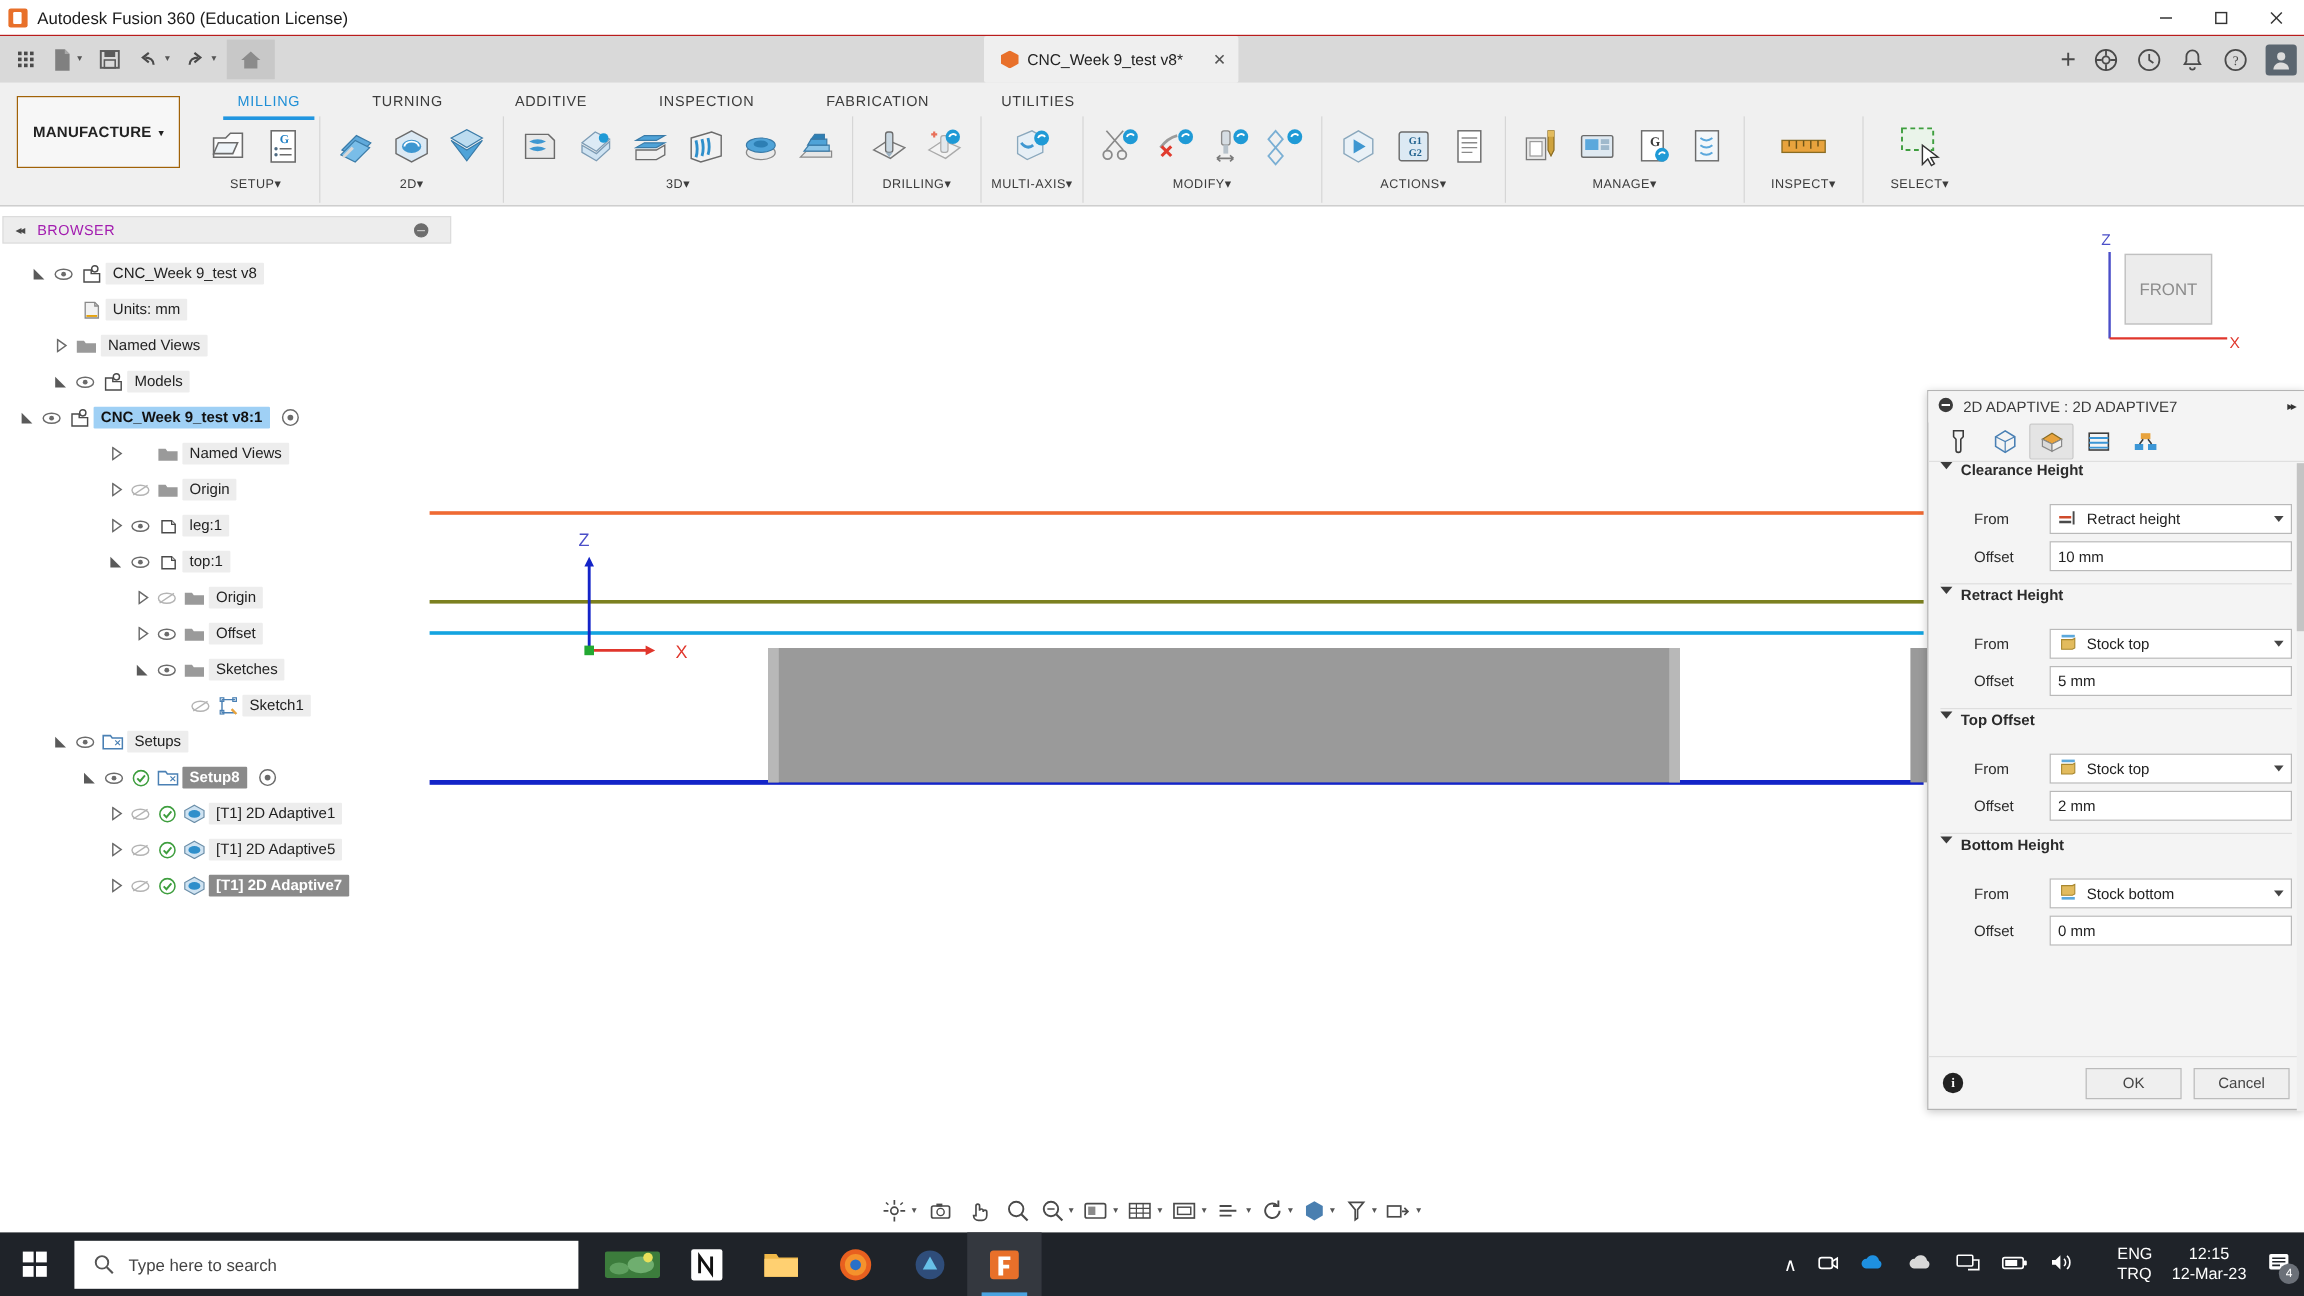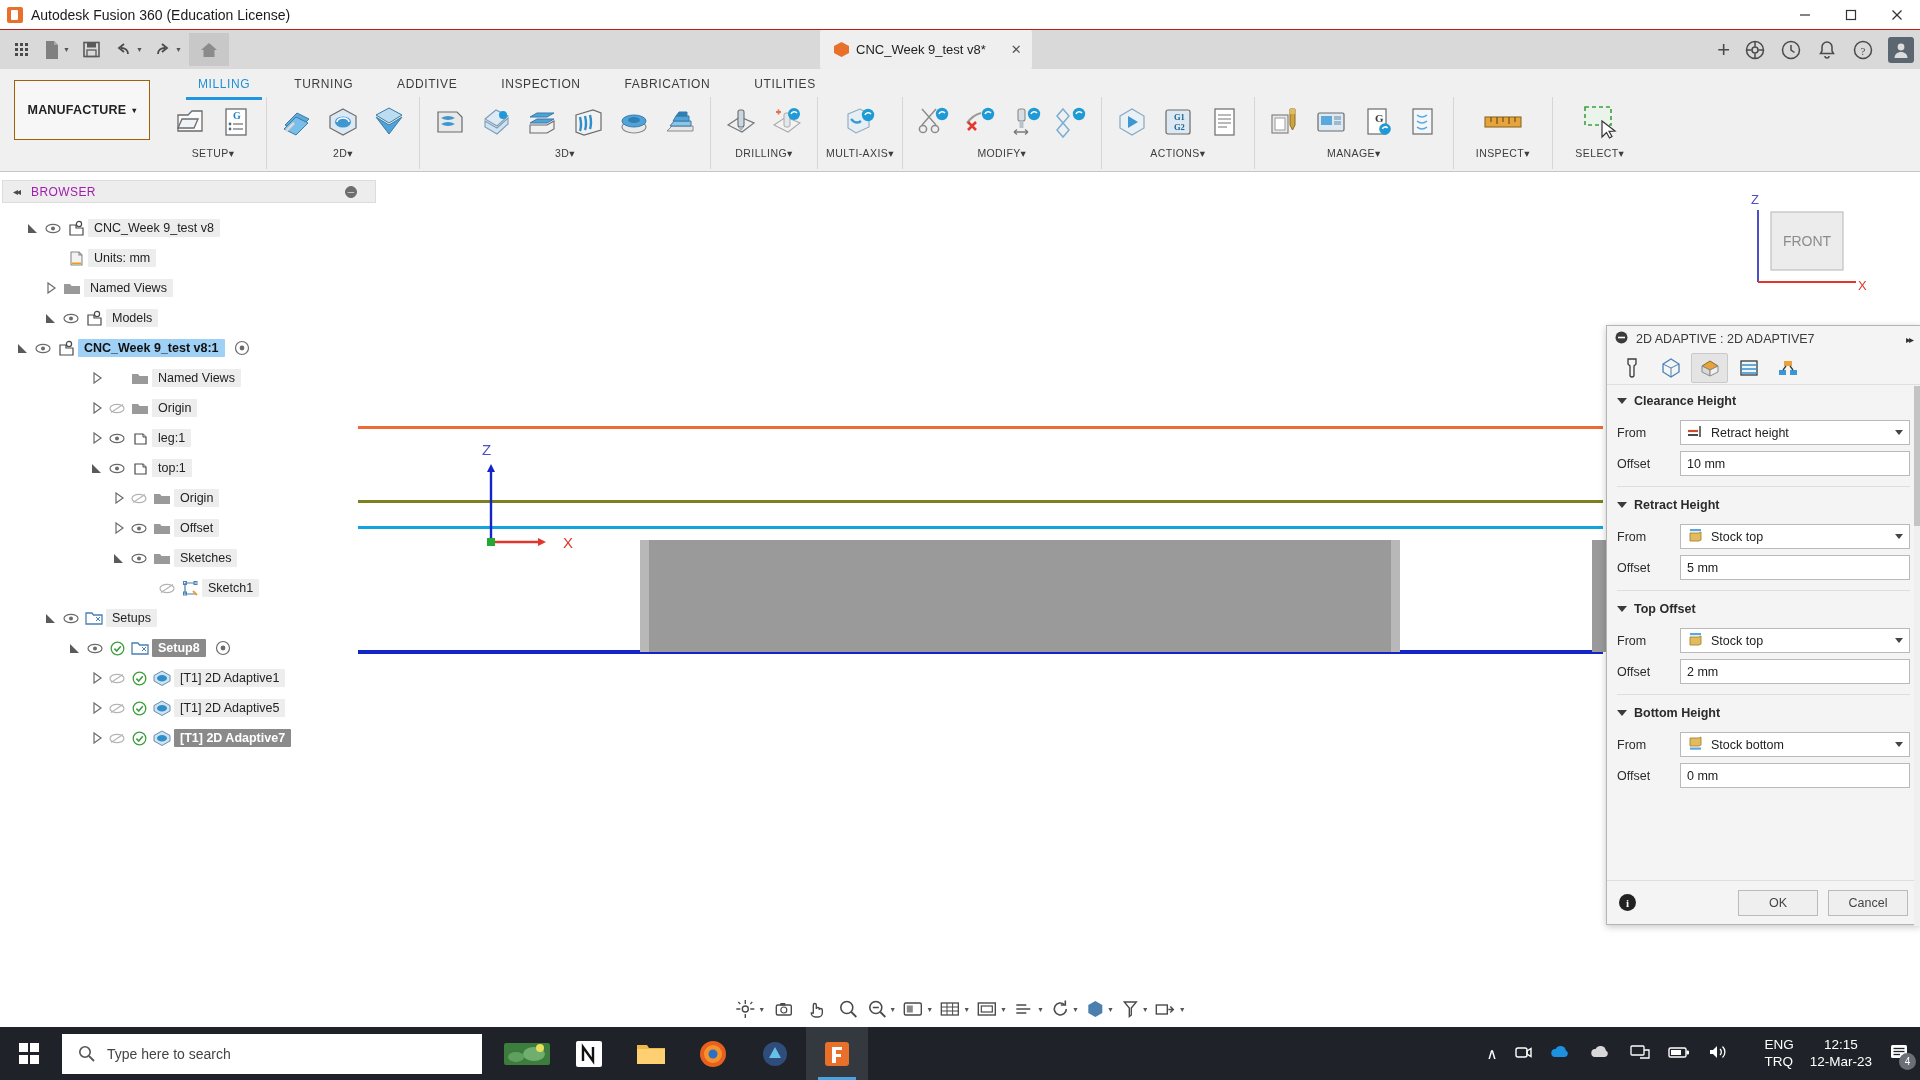--- a/index.html
+++ b/index.html
@@ -70,21 +70,21 @@
   .ribbon {
     position: absolute; top: 69px; left: 0; width: 1920px; height: 103px;
     background: #f0f0f0; border-bottom: 1px solid #c6c6c6;
   }
   .ws-switcher {
     position: absolute; left: 14px; top: 11px; width: 136px; height: 60px;
     background: #f7f7f7; border: 1px solid #a16207;
     display: flex; align-items: center; justify-content: center;
     font-size: 12.5px; font-weight: bold; color: #222; letter-spacing: .2px;
   }
-  .tabs { position: absolute; left: 176px; top: 4px; display: flex; gap: 0; }
+  .tabs { position: absolute; left: 176px; top: 4px; display: flex; gap: 16px; }
   .tab {
     padding: 4px 22px 6px; font-size: 12px; letter-spacing: .6px;
     color: #3c3c3c; position: relative;
   }
   .tab.active { color: #1f8fd6; }
   .tab.active::after {
     content: ""; position: absolute; left: 10px; right: 10px; bottom: -3px;
     height: 3px; background: #2196e0;
   }
   .panels { position: absolute; left: 160px; top: 28px; display: flex;
@@ -145,25 +145,25 @@
   .dlg-hdr { display: flex; align-items: center; gap: 8px; height: 26px;
     padding: 0 8px; background: #f4f4f4; }
   .dlg-hdr .t { font-size: 12.5px; color: #3b3b3b; }
   .dlg-hdr .pin { margin-left: auto; color: #333; font-size: 10px; letter-spacing: -2px;}
   .dlg-tabs { display: flex; align-items: center; height: 33px; padding-left: 6px;
     border-bottom: 1px solid #dfdfdf; gap: 2px;}
   .dtab { width: 37px; height: 30px; display: flex; align-items: center;
           justify-content: center; border-radius: 2px; }
   .dtab.active { background: #e4e4e4; border: 1px solid #c9c9c9; }
   .section { padding: 0 10px; }
-  .sec-hdr { display: flex; align-items: center; gap: 7px; height: 32px;
+  .sec-hdr { display: flex; gap: 7px; height: 32px;
              font-weight: bold; font-size: 12.5px; color: #2b2b2b; }
   .tri { width: 0; height: 0; border-left: 5px solid transparent;
          border-right: 5px solid transparent; border-top: 6px solid #3b3b3b; }
-  .field { display: flex; align-items: center; height: 31px; gap: 0; }
+  .field { display: flex; align-items: center; height: 31px; gap: 0; margin-left: 28px; }
   .field .lab { width: 63px; flex: none; font-size: 12.5px; color: #2b2b2b; }
   .ctl { flex: 1; height: 25px; background: #fff; border: 1px solid #b9b9b9;
          display: flex; align-items: center; padding: 0 6px; gap: 7px; }
   .ctl .dd { margin-left: auto; width: 0; height: 0;
              border-left: 4px solid transparent; border-right: 4px solid transparent;
              border-top: 5px solid #444; }
   .sec-divider { height: 1px; background: #dedede; margin: 7px 10px 2px; }
   .dlg-footer { position: absolute; bottom: 0; left: 0; width: 100%; height: 44px;
     border-top: 1px solid #dedede; display: flex; align-items: center; padding: 0 12px; }
   .info-ic { width: 17px; height: 17px; border-radius: 50%; background: #222;

